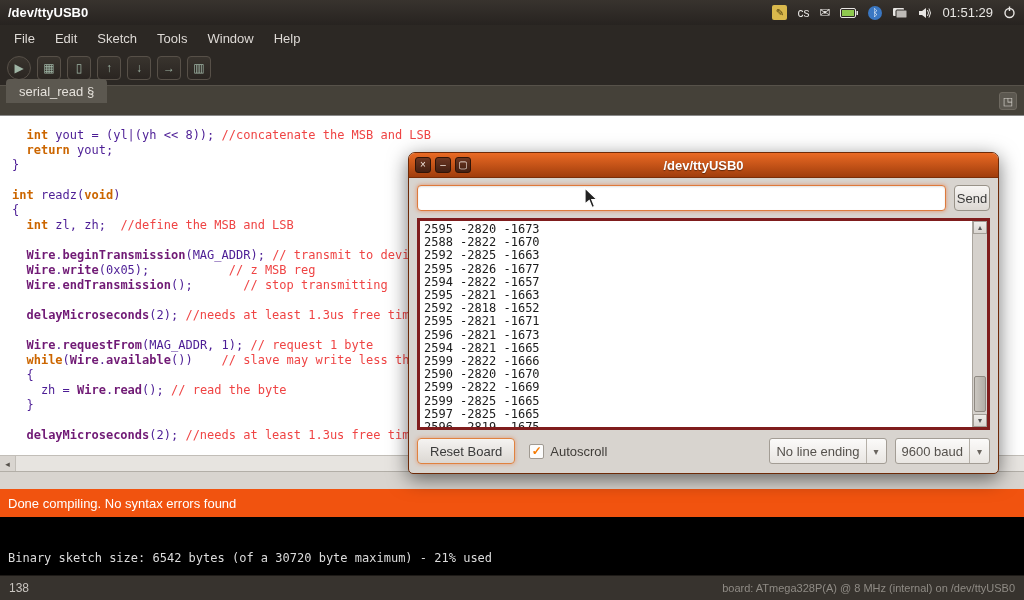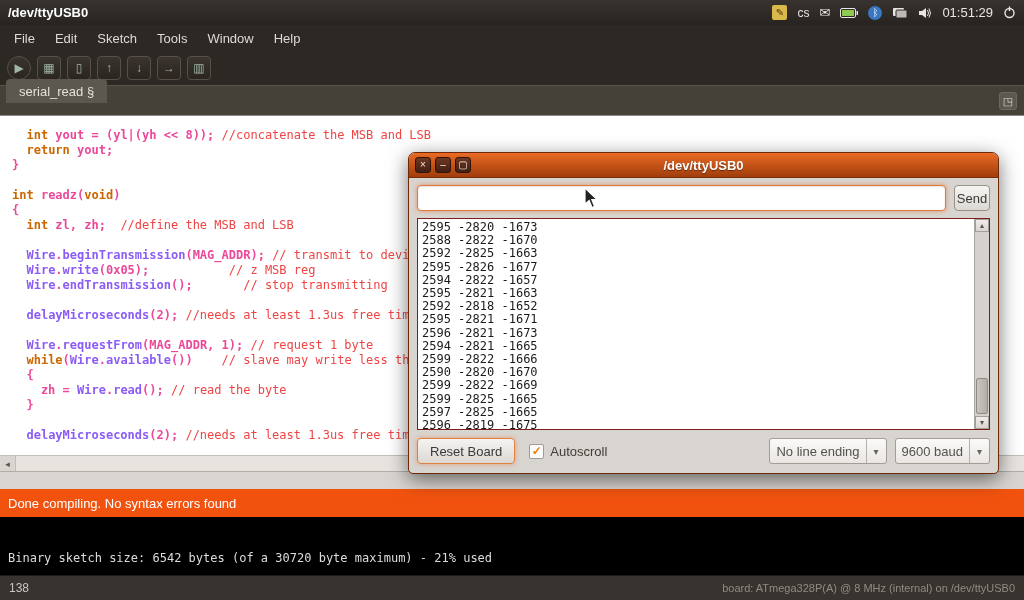--- a/index.html
+++ b/index.html
@@ -28,23 +28,23 @@
   .tool-btn.round{border-radius:50%;}
 
   
   .tabbar{height:30px;background:#454139;display:flex;align-items:flex-end;padding:12px 6px;position:relative;border-top:1px solid #57524a;}
   .tab{background:#5c5850;border-radius:4px 4px 0 0;color:#e4e0da;font-size:13px;padding:5px 13px 4px 13px;}
   .tab-menu-btn{position:absolute;right:7px;top:6px;width:18px;height:18px;background:#5c5850;border:1px solid #6e6960;border-radius:3px;color:#d6d2cb;font-size:11px;display:flex;align-items:center;justify-content:center;}
 
   
   .editor{height:356px;background:#fff;border-top:1px solid #8a8a8a;position:relative;overflow:hidden;}
   .code{padding:12px 0 0 12px;font-family:"DejaVu Sans Mono",monospace;font-size:12px;line-height:15px;white-space:pre;color:#2e2e2e;}
-  .tok-p{color:#ec4899;font-weight:bold;}
+  .tok-p{color:#4c1d95;}
   .tok-k{color:#cc6600;font-weight:bold;}
-  .tok-f{color:#8b5cf6;font-weight:bold;}
+  .tok-f{color:#701a75;font-weight:bold;}
   .tok-c{color:#ef4444;}
   .hscroll{position:absolute;left:0;right:0;bottom:0;height:16px;background:#e7e4e0;border-top:1px solid #c2beb8;display:flex;}
   .hscroll-arrow{width:16px;height:15px;display:flex;align-items:center;justify-content:center;color:#55504a;font-size:9px;background:#d9d5d0;border-right:1px solid #c2beb8;}
 
   
   .gap-strip{height:18px;background:#d8d4cf;border-top:1px solid #b2aea7;}
   .statusbar{height:28px;background:#f1530f;color:#ffffff;display:flex;align-items:center;padding-left:8px;font-size:13px;}
   .console{height:58px;background:#000;color:#dcdcdc;font-family:"DejaVu Sans Mono",monospace;font-size:12px;padding:34px 8px 0 8px;}
   .footer{height:25px;background:#37332e;display:flex;align-items:center;justify-content:space-between;padding:0 9px;border-top:1px solid #1d1a17;}
   .line-number{color:#c9c5c0;font-size:12px;}
@@ -53,21 +53,21 @@
   
   .dialog{position:absolute;left:408px;top:152px;width:591px;background:#d8d4cf;border:1px solid #6e2a08;border-radius:7px 7px 5px 5px;box-shadow:0 5px 20px rgba(0,0,0,.55);z-index:10;}
   .dialog-title{height:25px;border-radius:6px 6px 0 0;background:linear-gradient(#ea6a24,#a03d0c);border-bottom:1px solid #7a2e08;position:relative;display:flex;align-items:center;}
   .win-buttons{position:absolute;left:6px;top:4px;display:flex;gap:4px;}
   .win-btn{width:16px;height:16px;border-radius:3px;background:linear-gradient(#6e3722,#432013);border:1px solid #311407;color:#f2e6de;font-size:10px;line-height:14px;display:flex;align-items:center;justify-content:center;}
   .dialog-title-text{width:100%;text-align:center;color:#fff;font-weight:bold;font-size:13px;text-shadow:0 1px 1px rgba(0,0,0,.45);}
   .dialog-body{padding:7px 8px 8px 8px;}
   .send-row{display:flex;gap:8px;}
   .send-input{flex:1;height:26px;border:1px solid #dd7a3c;border-radius:4px;box-shadow:0 0 4px rgba(235,110,50,.65), inset 0 1px 2px rgba(0,0,0,.12);padding:0 6px;font-size:13px;outline:none;background:#fff;color:#222;}
   .send-btn{width:36px;height:26px;background:linear-gradient(#f7f5f3,#dcd8d3);border:1px solid #989288;border-radius:4px;font-size:13px;color:#3a3a3a;font-family:"Liberation Sans",sans-serif;}
-  .output-wrap{position:relative;height:212px;border:1px solid #7f1d1d;background:#fff;margin-top:7px;}
+  .output-wrap{position:relative;height:212px;border:3px solid #7f1d1d;background:#fff;margin-top:7px;}
   .serial-output{position:absolute;top:0;left:0;right:15px;bottom:0;overflow:hidden;font-family:"DejaVu Sans Mono",monospace;font-size:12px;line-height:13.2px;padding:2px 0 0 4px;color:#1a1a1a;}
   .vscroll{position:absolute;top:0;right:0;bottom:0;width:15px;background:#d5d1cc;border-left:1px solid #aaa59e;}
   .vs-arrow{position:absolute;left:0;right:0;height:13px;background:linear-gradient(#efedea,#d9d5d0);border:1px solid #a39e97;color:#555;font-size:8px;display:flex;align-items:center;justify-content:center;}
   .vs-arrow.up{top:0;}
   .vs-arrow.down{bottom:0;}
   .vs-thumb{position:absolute;left:1px;right:1px;bottom:15px;height:36px;background:linear-gradient(to right,#cac6c0,#b2aea7);border:1px solid #8f8a83;border-radius:2px;}
   .dialog-bottom{display:flex;align-items:center;margin-top:7px;height:28px;}
   .reset-btn{height:26px;padding:0 12px;background:linear-gradient(#f5f3f1,#dcd8d3);border:1px solid #e0823f;box-shadow:0 0 4px rgba(235,110,50,.55);border-radius:4px;font-size:13px;color:#3a3a3a;font-family:"Liberation Sans",sans-serif;}
   .checkbox{width:15px;height:15px;margin-left:14px;background:#fcfcfc;border:1px solid #a09a92;border-radius:2px;color:#f57900;font-size:12px;font-weight:bold;display:flex;align-items:center;justify-content:center;}
   .cb-label{margin-left:6px;font-size:13px;color:#3f3c38;}

